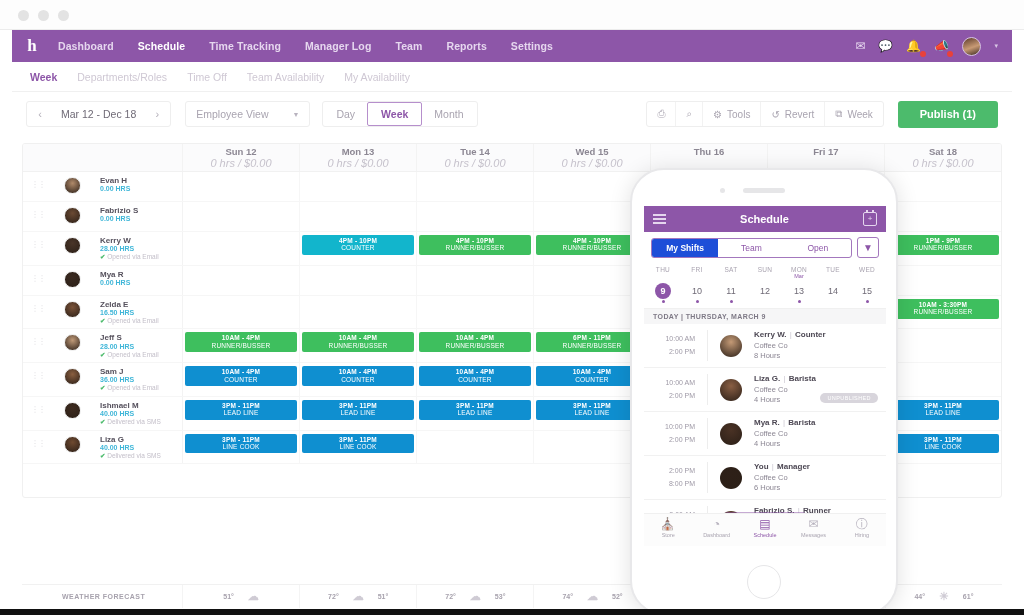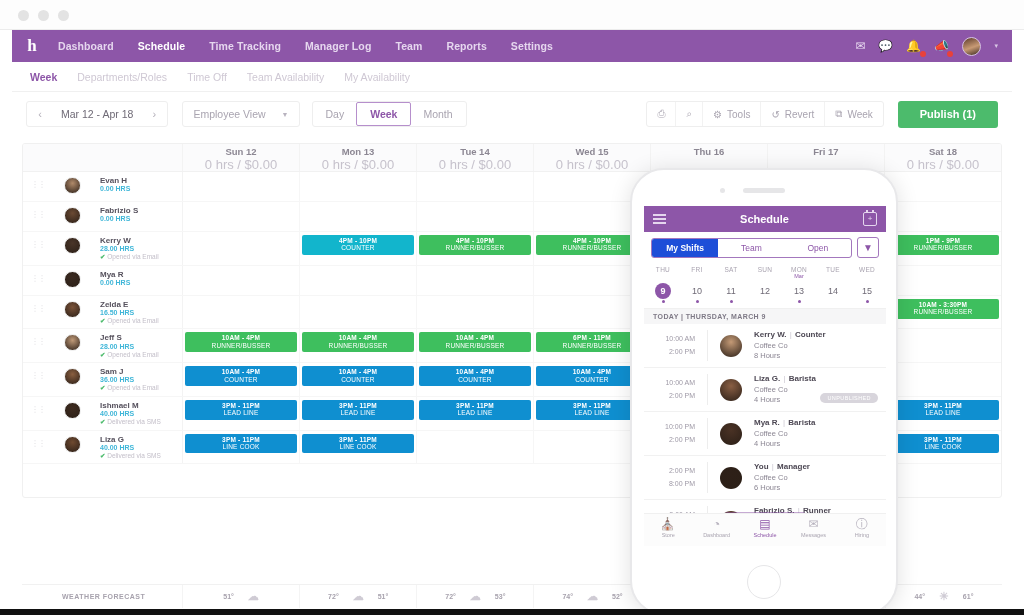--- a/index.html
+++ b/index.html
@@ -64,21 +64,21 @@
     display:flex; align-items:center; padding:0 14px;
   }
   .datenav {
     display:flex; align-items:center; height:26px;
     border:1px solid #eeeeee; border-radius:3px; background:#fff;
   }
   .datenav .arw { width:26px; text-align:center; color:#b4b0ba; font-size:11px; cursor:pointer; }
   .datenav .rng { font-size:10.5px; color:#6f6a76; padding:0 8px; white-space:nowrap; }
   .viewsel {
     display:flex; align-items:center; height:26px; margin-left:14px;
-    border:1px solid #eeeeee; border-radius:3px; padding:0 10px; gap:16px; cursor:pointer;
+    border:1px solid #eeeeee; border-radius:3px; padding:0 10px; gap:24px; cursor:pointer;
   }
   .viewsel span { font-size:10.5px; color:#a9a4b0; }
   .viewsel .cv { font-size:7px; color:#b8b3bf; }
   .rangetabs {
     display:flex; align-items:center; height:26px; margin-left:12px;
     border:1px solid #eeeeee; border-radius:3px; background:#fff;
   }
   .rangetabs div { font-size:10.5px; color:#a9a4b0; padding:0 13px; line-height:24px; cursor:pointer; }
   .rangetabs div.active {
     color:#8d56a8; font-weight:bold; border:1px solid #b68fcc; border-radius:2px;
@@ -105,21 +105,21 @@
     background:#fff; border:1px solid #f0f0f0; border-radius:3px; overflow:hidden;
   }
   .day-head { display:flex; height:28px; background:#fbfbfc; border-bottom:1px solid #f1f1f1; }
   .dh-spacer { width:160px; flex:none; border-right:1px solid #f3f3f3; }
   .dh-cell {
     flex:1; text-align:center; border-right:1px solid #f3f3f3;
     padding-top:2px;
   }
   .dh-cell:last-child { border-right:none; }
   .dh-name { font-size:9.5px; font-weight:bold; color:#8c8793; }
-  .dh-sub { font-size:13px; color:#c6c2cc; }
+  .dh-sub { font-size:11px; color:#c6c2cc;font-style:italic; }
 
   .open-row { display:flex; height:37px; border-bottom:1px solid #f4f4f4; }
   .open-label { width:160px; flex:none; padding:5px 0 0 12px; border-right:1px solid #f3f3f3;}
   .open-title { font-size:7.5px; font-weight:bold; color:#9a95a1; letter-spacing:.4px; }
   .auto-assign {
     margin-top:4px; display:inline-block; font-size:8px; color:#bcb7c3;
     background:#f6f6f7; border:1px solid #eeeeef; border-radius:3px; padding:3px 10px; cursor:pointer;
   }
   .open-cells { display:flex; flex:1; }
   .open-cells div { flex:1; border-right:1px solid #f4f4f4; }
@@ -313,21 +313,21 @@
       <div class="subnav-item active">Week</div>
       <div class="subnav-item">Departments/Roles</div>
       <div class="subnav-item">Time Off</div>
       <div class="subnav-item">Team Availability</div>
       <div class="subnav-item">My Availability</div>
     </div>
 
   <div class="toolbar">
     <div class="datenav">
       <span class="arw">‹</span>
-      <span class="rng">Mar 12 - Apr 18</span>
+      <span class="rng">Mar 12 - Dec 18</span>
       <span class="arw">›</span>
     </div>
     <div class="viewsel">
       <span>Employee View</span>
       <span class="cv">▼</span>
     </div>
     <div class="rangetabs" id="range-tabs">
         <div>Day</div>
         <div class="active">Week</div>
         <div>Month</div>

